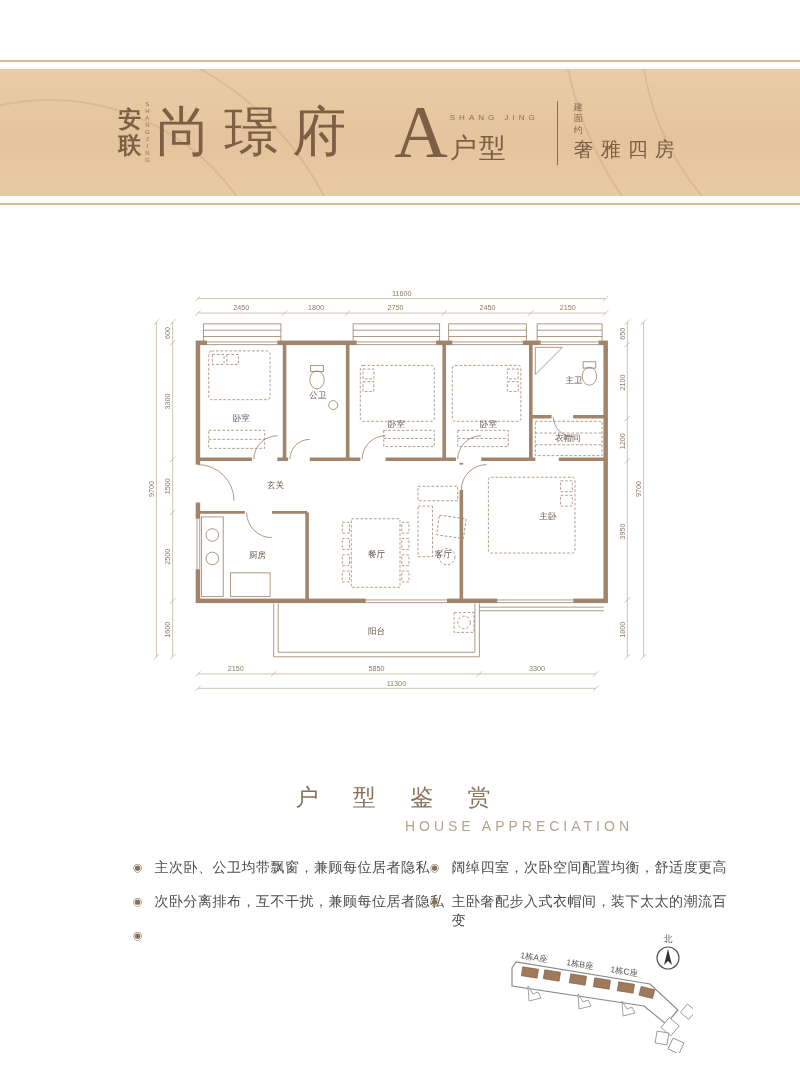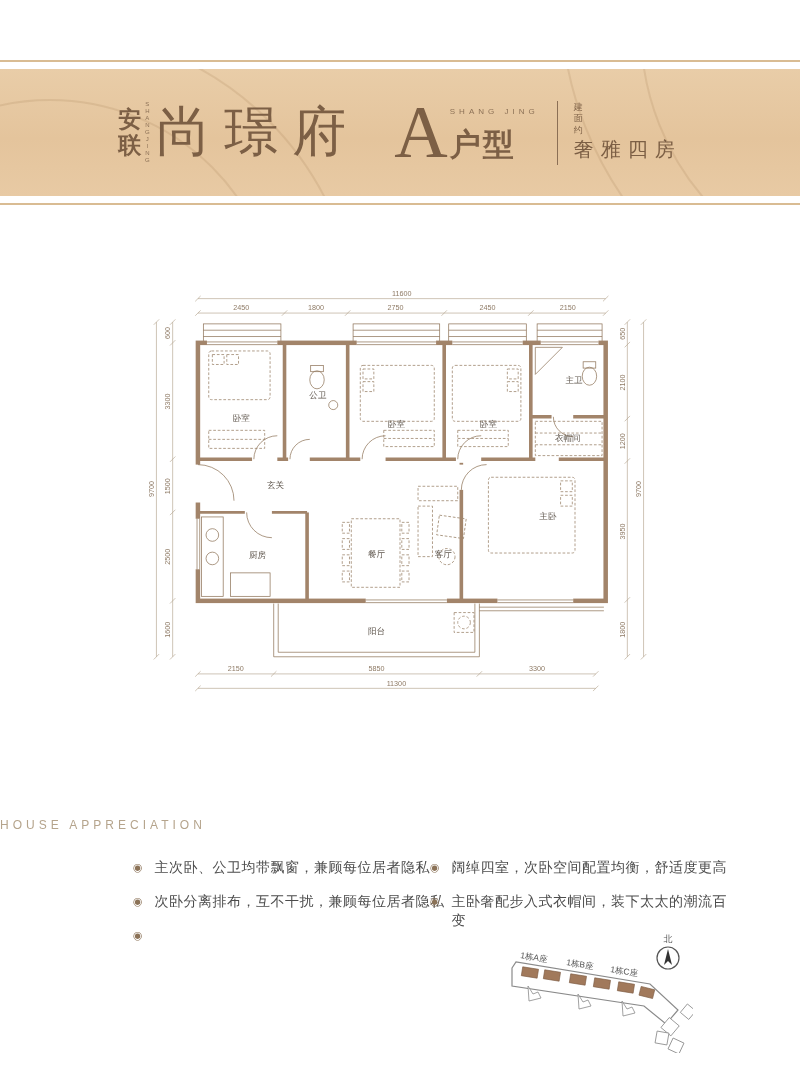--- a/index.html
+++ b/index.html
@@ -16,21 +16,21 @@
                     display:flex; align-items:center; justify-content:center; color:#7c5f45; }
   .logo-group { display:flex; align-items:center; }
   .brand-cn { display:flex; flex-direction:column; font-size:23px; font-weight:bold; line-height:1.1; letter-spacing:0; }
   .brand-en-vert { writing-mode:vertical-rl; text-orientation:upright; font-size:6px; letter-spacing:1px;
                    color:#8d7257; margin:0 6px 0 3px; }
   .project-name { font-size:54px; letter-spacing:14px; font-weight:500; font-family:Liberation Mono, monospace; }
   .unit-group { display:flex; align-items:flex-end; margin-left:34px; }
   .unit-letter { font-family:"Liberation Serif","DejaVu Serif",serif; font-size:74px; line-height:.9; font-weight:400; }
   .unit-right { display:flex; flex-direction:column; margin-left:2px; }
   .unit-en { font-size:8px; letter-spacing:4px; color:#8d7257; margin-bottom:8px; text-align:center; }
-  .unit-label { font-size:31px; letter-spacing:2px;font-weight:bold; }
+  .unit-label { font-size:27px; letter-spacing:2px; }
   .divider-v { width:1px; height:64px; background:#8b6f55; margin:0 16px 0 18px; }
   .area-group { display:flex; flex-direction:column; }
   .area-top { display:flex; align-items:center; }
   .area-prefix { display:flex; flex-direction:column; font-size:9px; line-height:1.25; color:#7c5f45; margin-right:5px; }
   .area-value { font-family:"Liberation Serif","DejaVu Serif",serif; font-size:44px; line-height:1; }
   .area-sup { font-family:"Liberation Serif","DejaVu Serif",serif; font-size:18px; vertical-align:top; position:relative; top:-14px; }
   .tagline { font-size:20px; letter-spacing:7px; }
 
   
   .plan-wrap { position:absolute; left:140px; top:286px; }
@@ -38,22 +38,22 @@
   text.dim { font-size:8px; fill:#8f7b66; font-family:"Liberation Sans",sans-serif; }
   text.room { font-size:9.5px; fill:#5f564d; font-family:"Liberation Sans",sans-serif; }
   .wall { stroke:#a2846a; fill:none; }
   .thin { stroke:#8d7257; fill:none; stroke-width:.8; }
   .furn { stroke:#a08a72; fill:none; stroke-width:.9; stroke-dasharray:3 2; }
   .dimline { stroke:#b3a28c; stroke-width:.7; fill:none; }
 
   
   .section-title { position:absolute; left:0; top:782px; width:800px; text-align:center;
                    font-size:23px; letter-spacing:14px; color:#8b7257; }
-  .section-sub { position:absolute; left:0; top:818px; width:633px; text-align:left;
-                 font-size:12px; letter-spacing:4px; color:#b5a48c; }
+  .section-sub { position:absolute; left:0; top:818px; width:633px; text-align:right;
+                 font-size:14px; letter-spacing:4px; color:#b5a48c; }
   .bullet-row { position:absolute; display:flex; align-items:flex-start; }
   .bullet-ico { color:#8b7257; font-size:11px; margin-right:12px; line-height:19px; }
   .bullet-txt { font-size:14px; color:#4c4c4c; letter-spacing:.5px; line-height:19px; }
 
   
   .siteplan { position:absolute; left:498px; top:928px; }
   text.site-label { font-size:8.5px; fill:#555; font-family:"Liberation Sans",sans-serif; }
 </style>
 </head>
 <body>
@@ -310,20 +310,21 @@
       <text class="room" x="150" y="224" text-anchor="middle">玄关</text>
       <text class="room" x="130" y="302" text-anchor="middle">厨房</text>
       <text class="room" x="262" y="300" text-anchor="middle">餐厅</text>
       <text class="room" x="336" y="300" text-anchor="middle">客厅</text>
       <text class="room" x="452" y="258" text-anchor="middle">主卧</text>
       <text class="room" x="262" y="386" text-anchor="middle">阳台</text>
     </g>
   </svg>
   </div>
 
+  <div class="section-title">户 型 鉴 赏</div>
   <div class="section-sub">HOUSE APPRECIATION</div>
 
   <div class="bullet-row" style="left:133px; top:858px; width:330px;">
     <span class="bullet-ico">◉</span>
     <span class="bullet-txt">主次卧、公卫均带飘窗，兼顾每位居者隐私</span>
   </div>
   <div class="bullet-row" style="left:133px; top:892px; width:330px;">
     <span class="bullet-ico">◉</span>
     <span class="bullet-txt">次卧分离排布，互不干扰，兼顾每位居者隐私</span>
   </div>

